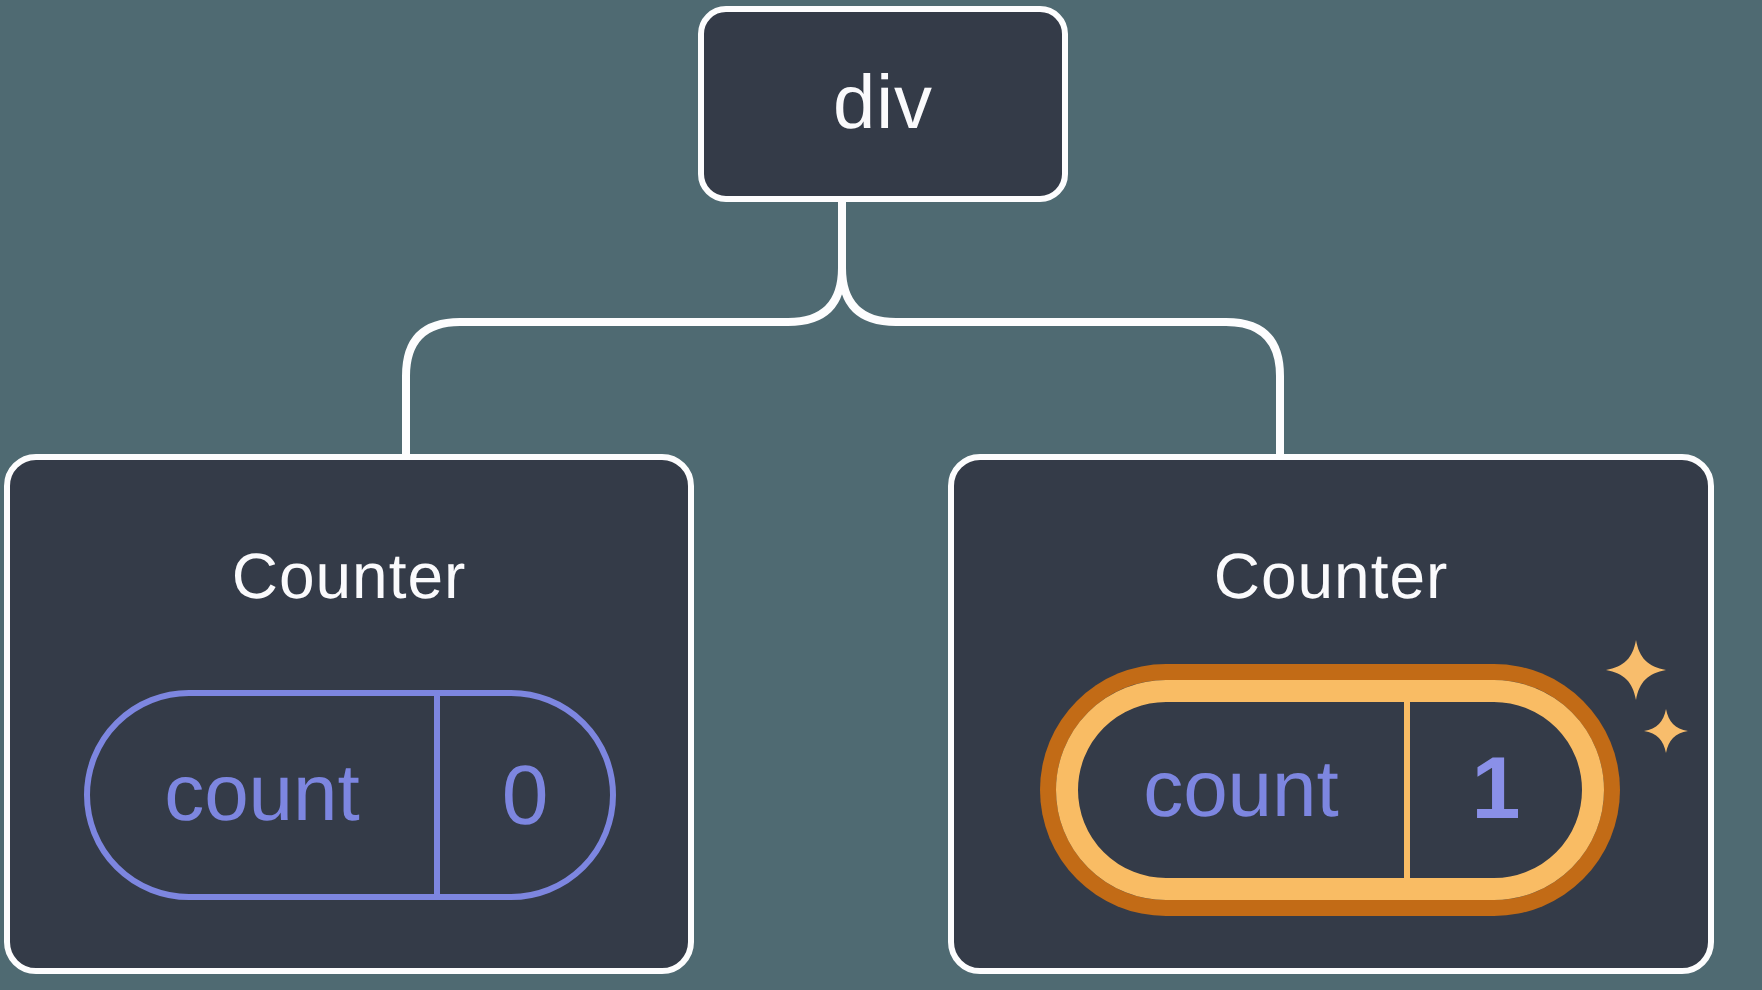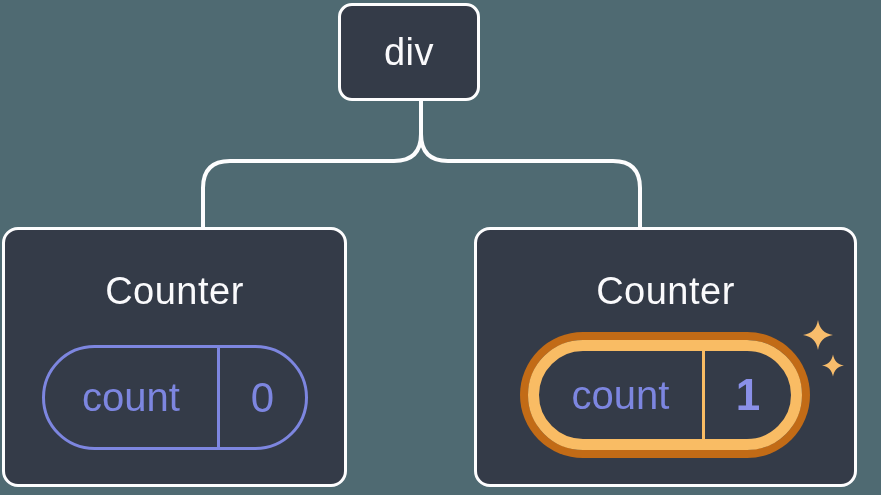--- a/index.html
+++ b/index.html
@@ -22,23 +22,23 @@
     pointer-events: none;
   }
   .node {
     position: absolute;
     background: #343B48;
     border: 3px solid #FDFDFE;
     box-sizing: border-box;
     z-index: 1;
   }
   .root-node {
-    left: 338px;
+    left: 349px;
     top: 3px;
-    width: 142px;
+    width: 185px;
     height: 98px;
     border-radius: 14px;
     display: flex;
     align-items: center;
     justify-content: center;
   }
   .root-label {
     color: #FAFAFC;
     font-size: 38px;
     letter-spacing: 0.5px;
@@ -48,21 +48,21 @@
   }
   .card-left  { left: 2px;   top: 227px; width: 345px; height: 260px; }
   .card-right { left: 474px; top: 227px; width: 383px; height: 260px; }
   .card-title {
     position: absolute;
     left: 0;
     top: 42px;
     width: 100%;
     text-align: center;
     color: #FAFAFC;
-    font-size: 38px;
+    font-size: 32px;
     font-weight: 500;
     letter-spacing: 0.5px;
     line-height: 1;
   }
   
   .pill {
     position: absolute;
     left: 37px;
     top: 115px;
     width: 266px;

